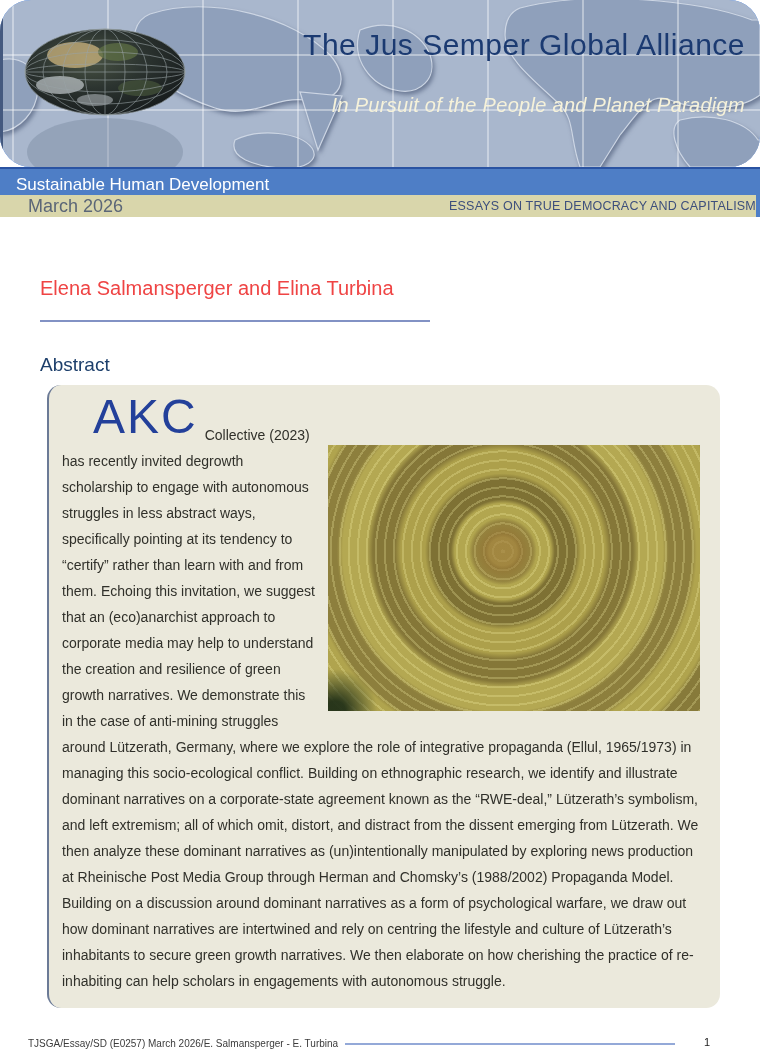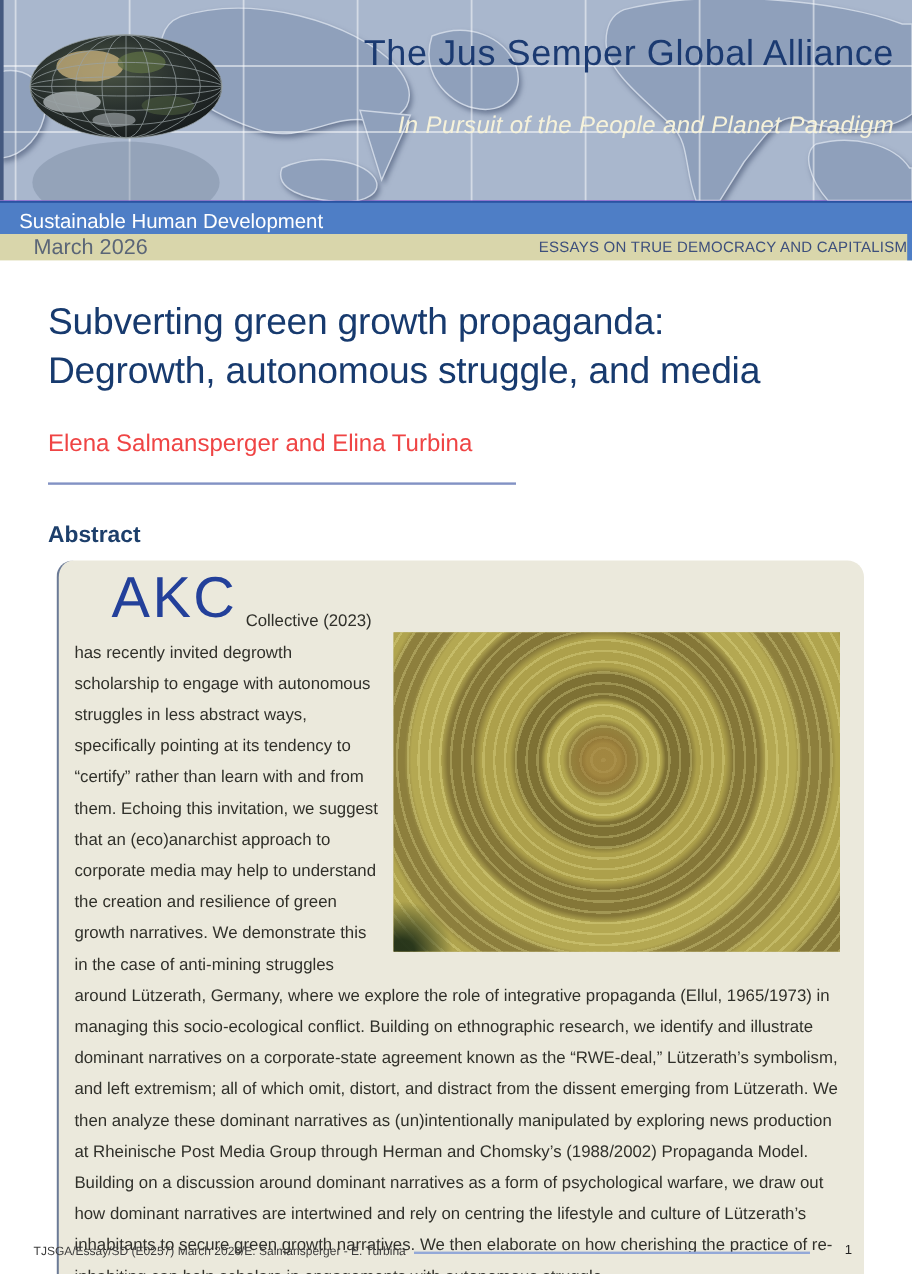--- a/index.html
+++ b/index.html
@@ -1,42 +1,42 @@
 <!DOCTYPE html>
 <html><head>
 <meta charset="utf-8">
 <style>
   * { margin:0; padding:0; box-sizing:border-box; }
   html,body { background:#ffffff; }
   body { font-family:"Liberation Sans", sans-serif; }
   .page { position:relative; width:760px; height:1062px; margin:0 auto; background:#fff; overflow:hidden; }
 
   
-  .banner { position:relative; width:760px; height:167px; background:#d946ef; overflow:hidden; }
+  .banner { position:relative; width:760px; height:167px; background:#3b82f6; overflow:hidden;border-radius:31px; }
   .banner svg.map { position:absolute; top:0; left:0; }
   .banner-title { position:absolute; top:28px; right:15px; font-size:30px; font-weight:400;
                   color:#1b3a71; letter-spacing:0.5px; }
   .banner-subtitle { position:absolute; top:94px; right:15px; font-size:20px; font-style:italic;
                      color:#f6f2da; letter-spacing:0.3px; }
 
   
   .bar-blue { width:760px; height:28px; background:#4e7ec6; border-top:2px solid #2a53a2;
               display:flex; align-items:flex-end; }
   .bar-blue span { color:#ffffff; font-size:17px; padding-left:16px; }
   .bar-beige { width:760px; height:22px; background:#d9d6ab; border-right:4px solid #4e7ec6;
                display:flex; align-items:center; justify-content:space-between; }
   .bar-beige .date { color:#5b6677; font-size:18px; padding-left:28px; }
   .bar-beige .series { color:#3d4f7c; font-size:12.5px; letter-spacing:0.2px; }
 
   
   .main { padding:30px 40px 0 40px; }
   .doc-title { color:#173a6e; font-size:31px; line-height:41px; font-weight:400; letter-spacing:-0.2px; }
   .authors { margin-top:30px; color:#ef4444; font-size:20px; font-weight:400; }
   .author-rule { margin-top:20px; width:390px; height:2px; background:#8292c4; }
-  .abstract-label { margin-top:32px; color:#1d3f6b; font-size:19px; font-weight:700; }
+  .abstract-label { margin-top:32px; color:#1d3f6b; font-size:19px; font-weight:400; }
 
   .abstract-box { margin-top:9px; margin-left:7px; width:673px; display:flow-root;
                   background:#ebe9dc; border-left:2px solid #6b7a96; border-radius:14px;
                   padding:6px 20px 14px 13px; }
   .dropcap { font-size:48px; line-height:52px; color:#23409a; letter-spacing:2px; padding-right:7px;
              vertical-align:text-bottom;margin-left:31px; }
   .abstract-text { color:#30302a; font-size:14px; line-height:26px; }
 
   .ring-image { float:right; width:372px; height:266px; margin:54px 0 8px 11px;
     background-color:#b0a550;
@@ -131,23 +131,20 @@
 
   <div class="bar-blue">
     <span>Sustainable Human Development</span>
   </div>
   <div class="bar-beige">
     <span class="date">March 2026</span>
     <span class="series">ESSAYS ON TRUE DEMOCRACY AND CAPITALISM</span>
   </div>
 
   <div class="main">
-    <h1 class="doc-title"><span>Subverting green growth propaganda:</span><br>
-      <span>Degrowth, autonomous struggle, and media</span>
-    </h1>
 
     <div class="authors">Elena Salmansperger and Elina Turbina</div>
     <div class="author-rule"></div>
 
     <div class="abstract-label">Abstract</div>
 
     <div class="abstract-box">
       <div class="ring-image"></div>
       <div class="abstract-text"><span class="dropcap">AKC</span><span>Collective (2023) has recently invited degrowth scholarship to engage with autonomous struggles in less abstract ways, specifically pointing at its tendency to “certify” rather than learn with and from them. Echoing this invitation, we suggest that an (eco)anarchist approach to corporate media may help to understand the creation and resilience of green growth narratives. We demonstrate this in the case of anti-mining struggles around Lützerath, Germany, where we explore the role of integrative propaganda (Ellul, 1965/1973) in managing this socio-ecological conflict. Building on ethnographic research, we identify and illustrate dominant narratives on a corporate-state agreement known as the “RWE-deal,” Lützerath’s symbolism, and left extremism; all of which omit, distort, and distract from the dissent emerging from Lützerath. We then analyze these dominant narratives as (un)intentionally manipulated by exploring news production at Rheinische Post Media Group through Herman and Chomsky’s (1988/2002) Propaganda Model. Building on a discussion around dominant narratives as a form of psychological warfare, we draw out how dominant narratives are intertwined and rely on centring the lifestyle and culture of Lützerath’s inhabitants to secure green growth narratives. We then elaborate on how cherishing the practice of re-inhabiting can help scholars in engagements with autonomous struggle.</span></div>
     </div>

